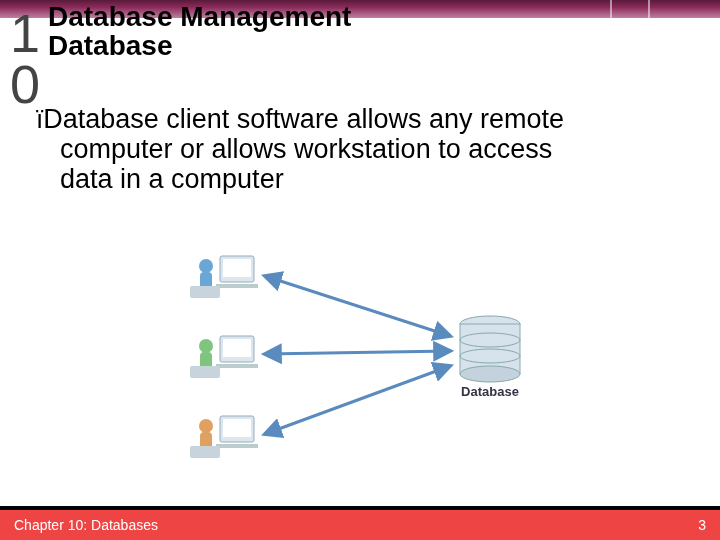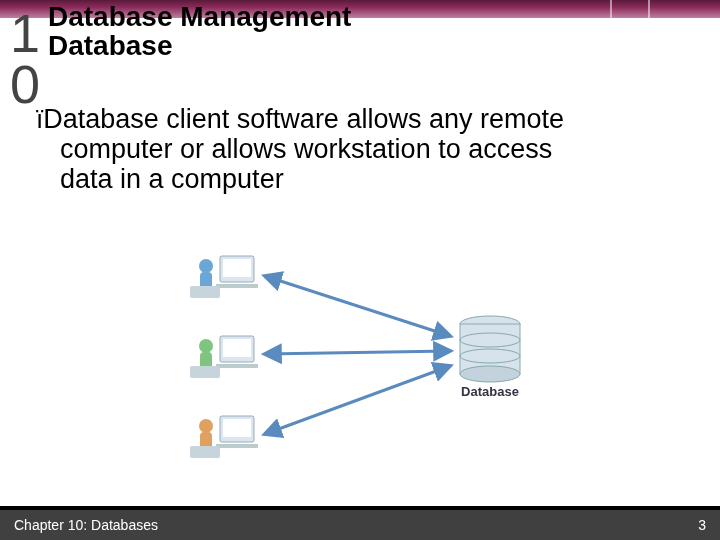--- a/index.html
+++ b/index.html
@@ -66,21 +66,21 @@
     position: absolute;
     left: 170px;
     top: 236px;
     width: 380px;
     height: 240px;
   }
   .footer {
     position: absolute;
     left: 0; right: 0; bottom: 0;
     height: 30px;
-    background: #404040;
+    background: #ef4444;
     color: #fff;
     font-size: 14px;
     display: flex;
     align-items: center;
     justify-content: space-between;
     padding: 0 14px;
   }
   .footer::before {
     content:"";
     position:absolute;

